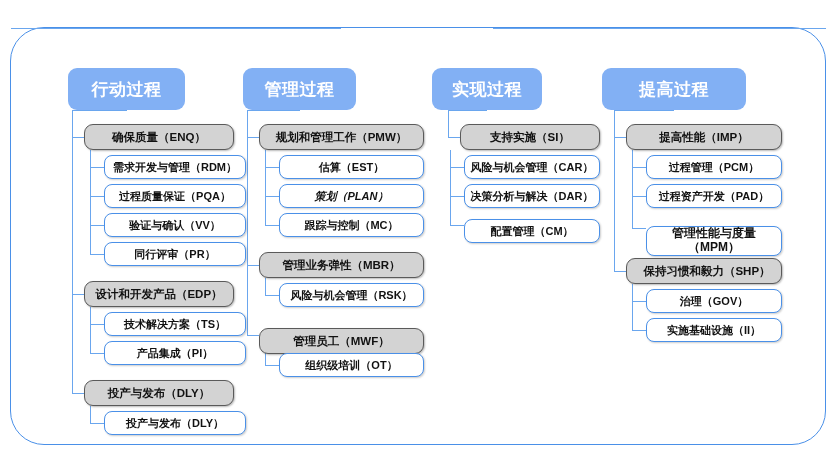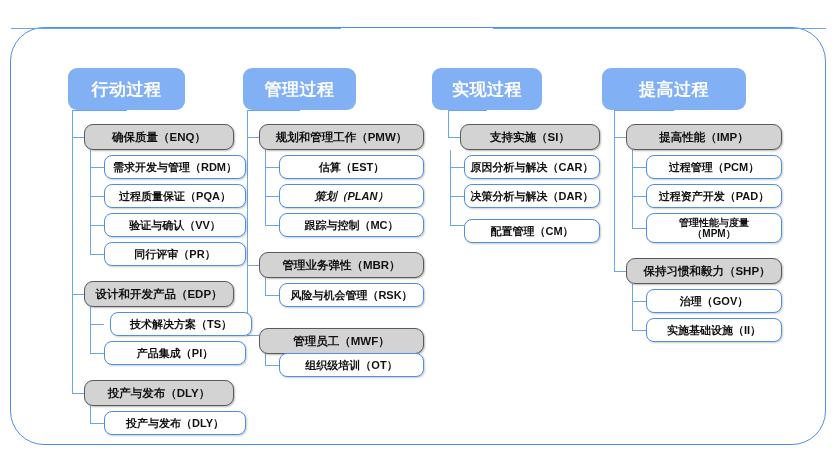--- a/index.html
+++ b/index.html
@@ -95,21 +95,21 @@
     justify-content: center;
     text-align: center;
     color: #111111;
     font-size: 11px;
     font-weight: bold;
     box-sizing: border-box;
     z-index: 4;
     line-height: 1.15;
     box-shadow: 1px 1px 2px rgba(0,0,0,0.20);
   }
-  .leaf-box.two-line { font-size: 10px; }
+  .leaf-box.two-line { font-size: 12px; margin-top: 13px; }
 
   
   .conn {
     position: absolute;
     background: #6aa6ee;
     z-index: 1;
   }
   .conn.h { height: 1.4px; }
   .conn.v { width: 1.4px; }
 </style>
@@ -145,21 +145,21 @@
       <div class="conn h" style="left: 90px; top: 225px; width: 14px;"></div>
       <div class="leaf-box" style="left: 104px; top: 242px; width: 142px; height: 24px;">
         <span>同行评审（PR）</span>
       </div>
       <div class="conn h" style="left: 90px; top: 254px; width: 14px;"></div>
       <div class="conn v" style="left: 90px; top: 150px; height: 104px;"></div>
       <div class="group-box" style="left: 84px; top: 281px; width: 150px; height: 26px;">
         <span>设计和开发产品（EDP）</span>
       </div>
       <div class="conn h" style="left: 72px; top: 294px; width: 12px;"></div>
-      <div class="leaf-box" style="left: 104px; top: 312px; width: 142px; height: 24px; margin-left: 6px;">
+      <div class="leaf-box" style="left: 104px; top: 312px; width: 142px; height: 24px;">
         <span>技术解决方案（TS）</span>
       </div>
       <div class="conn h" style="left: 90px; top: 324px; width: 14px;"></div>
       <div class="leaf-box" style="left: 104px; top: 341px; width: 142px; height: 24px;">
         <span>产品集成（PI）</span>
       </div>
       <div class="conn h" style="left: 90px; top: 353px; width: 14px;"></div>
       <div class="conn v" style="left: 90px; top: 307px; height: 46px;"></div>
       <div class="group-box" style="left: 84px; top: 380px; width: 150px; height: 26px;">
         <span>投产与发布（DLY）</span>
@@ -213,21 +213,21 @@
       <div class="conn v" style="left: 247px; top: 110px; height: 225px;"></div>
       <div class="conn h" style="left: 247px; top: 110px; width: 52.5px;"></div>
       <div class="col-head" style="left: 432px; top: 68px; width: 110px;">
         <span>实现过程</span>
       </div>
       <div class="group-box" style="left: 460px; top: 124px; width: 140px; height: 26px;">
         <span>支持实施（SI）</span>
       </div>
       <div class="conn h" style="left: 448px; top: 137px; width: 12px;"></div>
       <div class="leaf-box" style="left: 464px; top: 155px; width: 136px; height: 24px;">
-        <span>原因分析与解决（CAR）</span>
+        <span>风险与机会管理（CAR）</span>
       </div>
       <div class="conn h" style="left: 450px; top: 167px; width: 14px;"></div>
       <div class="leaf-box" style="left: 464px; top: 184px; width: 136px; height: 24px;">
         <span>决策分析与解决（DAR）</span>
       </div>
       <div class="conn h" style="left: 450px; top: 196px; width: 14px;"></div>
       <div class="leaf-box" style="left: 464px; top: 213px; width: 136px; height: 24px; margin-top: 6px;">
         <span>配置管理（CM）</span>
       </div>
       <div class="conn h" style="left: 450px; top: 225px; width: 14px;"></div>

